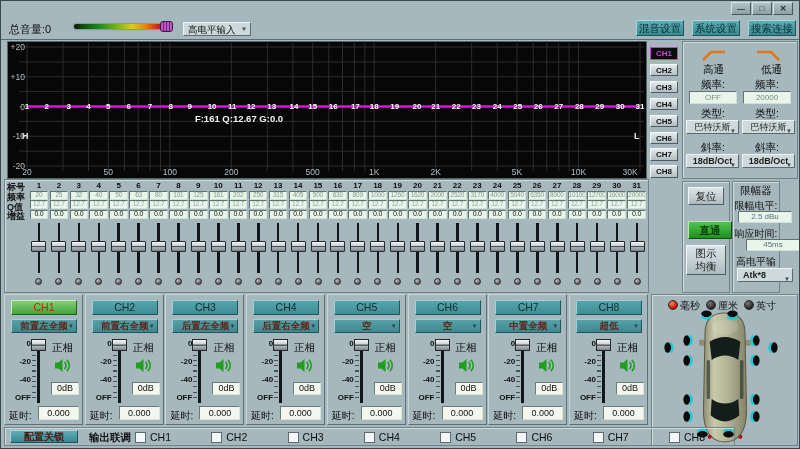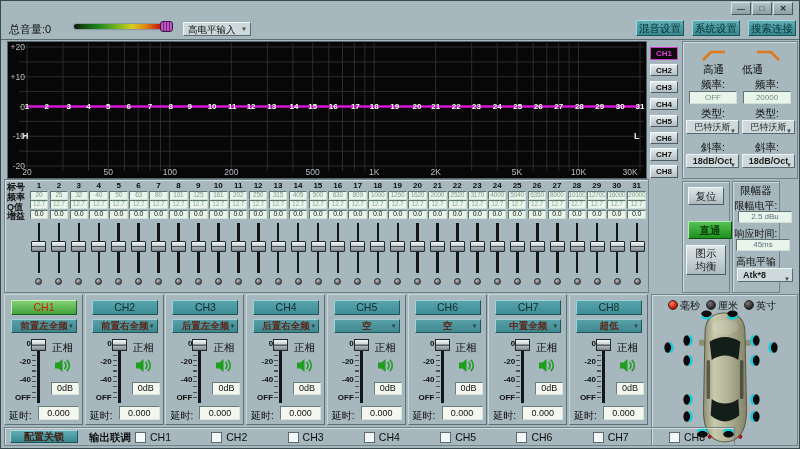--- a/index.html
+++ b/index.html
@@ -105,20 +105,21 @@
         <line x1="11" y1="19.875" x2="636" y2="19.875" stroke="#2c2c2c" stroke-width="1"></line>
         <line x1="11" y1="34.75" x2="636" y2="34.75" stroke="#2c2c2c" stroke-width="1"></line>
         <line x1="11" y1="49.625" x2="636" y2="49.625" stroke="#2c2c2c" stroke-width="1"></line>
         <line x1="11" y1="64.5" x2="636" y2="64.5" stroke="#2c2c2c" stroke-width="1"></line>
         <line x1="11" y1="79.375" x2="636" y2="79.375" stroke="#2c2c2c" stroke-width="1"></line>
         <line x1="11" y1="94.25" x2="636" y2="94.25" stroke="#2c2c2c" stroke-width="1"></line>
         <line x1="11" y1="109.125" x2="636" y2="109.125" stroke="#2c2c2c" stroke-width="1"></line>
         <line x1="11" y1="124" x2="636" y2="124" stroke="#2c2c2c" stroke-width="1"></line>
         <line x1="19" y1="64.5" x2="632" y2="64.5" stroke="#d916d9" stroke-width="2.4"></line>
       </svg>
+    <div style="position:absolute;left:156px;top:71px;width:150px;text-align:center;font-size:9.5px;font-weight:bold;color:#f2f2f2;">F:161 Q:12.67 G:0.0</div>
     <div style="position:absolute;left:14px;top:89px;font-size:9px;font-weight:bold;color:#e8e8e8;">H</div>
     <div style="position:absolute;left:626px;top:89px;font-size:9px;font-weight:bold;color:#e8e8e8;">L</div>
     <div id="bandNums">
         <span class="bandnum-graph" style="left: 12px; top: 60px;">1</span>
         <span class="bandnum-graph" style="left: 31.8019px; top: 60px;">2</span>
         <span class="bandnum-graph" style="left: 53.7085px; top: 60px;">3</span>
         <span class="bandnum-graph" style="left: 73.5105px; top: 60px;">4</span>
         <span class="bandnum-graph" style="left: 93.3124px; top: 60px;">5</span>
         <span class="bandnum-graph" style="left: 113.821px; top: 60px;">6</span>
         <span class="bandnum-graph" style="left: 135.021px; top: 60px;">7</span>
@@ -180,21 +181,21 @@
     </div>
 
   <div class="etched" style="position:absolute;left:681px;top:40px;width:116px;height:138px;">
     <svg style="position:absolute;left:18px;top:7px" width="26" height="13" viewBox="0 0 26 13">
         <polyline points="2,11 10,3 24,3" fill="none" stroke="#e07818" stroke-width="2.6"></polyline>
       </svg>
     <svg style="position:absolute;left:72px;top:7px" width="26" height="13" viewBox="0 0 26 13">
         <polyline points="2,3 16,3 24,11" fill="none" stroke="#e07818" stroke-width="2.6"></polyline>
       </svg>
     <span class="xlab" style="left:20px;top:21px">高通</span>
-    <span class="xlab" style="left:59px;top:21px">低通</span>
+    <span class="xlab" style="left:78px;top:21px">低通</span>
     <span class="xlab" style="left:18px;top:36px">频率:</span>
     <span class="xlab" style="left:72px;top:36px">频率:</span>
     <div class="xfield" style="left:6px;top:49px;width:48px">OFF</div>
     <div class="xfield" style="left:60px;top:49px;width:48px">20000</div>
     <span class="xlab" style="left:18px;top:65px">类型:</span>
     <span class="xlab" style="left:72px;top:65px">类型:</span>
     <div class="ldd" style="left:3px;top:78px;width:53px"><span>巴特沃斯</span><span class="darr">▼</span></div>
     <div class="ldd" style="left:59px;top:78px;width:53px"><span>巴特沃斯</span><span class="darr">▼</span></div>
     <span class="xlab" style="left:18px;top:99px">斜率:</span>
     <span class="xlab" style="left:72px;top:99px">斜率:</span>
@@ -627,21 +628,21 @@
   <div class="graybtn" style="left:685px;top:244px;width:40px;height:30px;line-height:13px;padding-top:1px;">
     <div>图示</div>
     <div>均衡</div>
   </div>
 
   <div class="etched" style="position:absolute;left:731px;top:180px;width:48px;height:112px;">
     <div style="position:absolute;left:0;top:2px;width:100%;text-align:center;font-size:10.5px;">限幅器</div>
     <div style="position:absolute;left:0;top:17px;width:100%;text-align:center;font-size:10px;">限幅电平:</div>
     <div class="xfield" style="left:5px;top:29px;width:54px;height:12px;line-height:10px;color:#58707a">2.5 dBu</div>
     <div style="position:absolute;left:0;top:45px;width:100%;text-align:center;font-size:10px;">响应时间:</div>
-    <div class="xfield" style="left:3px;top:57px;width:54px;height:12px;line-height:10px;color:#58707a">45ms</div>
+    <div class="xfield" style="left:13px;top:57px;width:54px;height:12px;line-height:10px;color:#58707a">45ms</div>
     <div style="position:absolute;left:0;top:73px;width:100%;text-align:center;font-size:10px;">高电平输入:</div>
     <div class="ldd" style="left:4px;top:86px;width:56px;font-weight:bold;text-align:left;padding-left:5px;"><span>Atk*8</span><span class="darr">▼</span></div>
   </div>
 
   <div id="strips" style="position:absolute;left:3px;top:293px;width:646px;height:131px;">
       <div class="strip" style="left: 0px;">
         <div class="chbtn active">CH1</div>
         <div class="srcdd"><span>前置左全频</span><span class="sarr">▼</span></div>
         <div class="fscale">
           <span style="top:44px">0</span>

